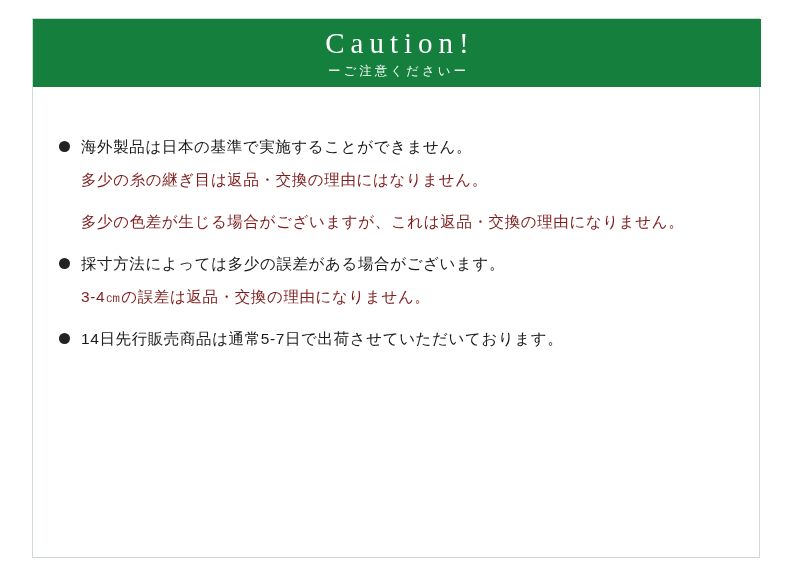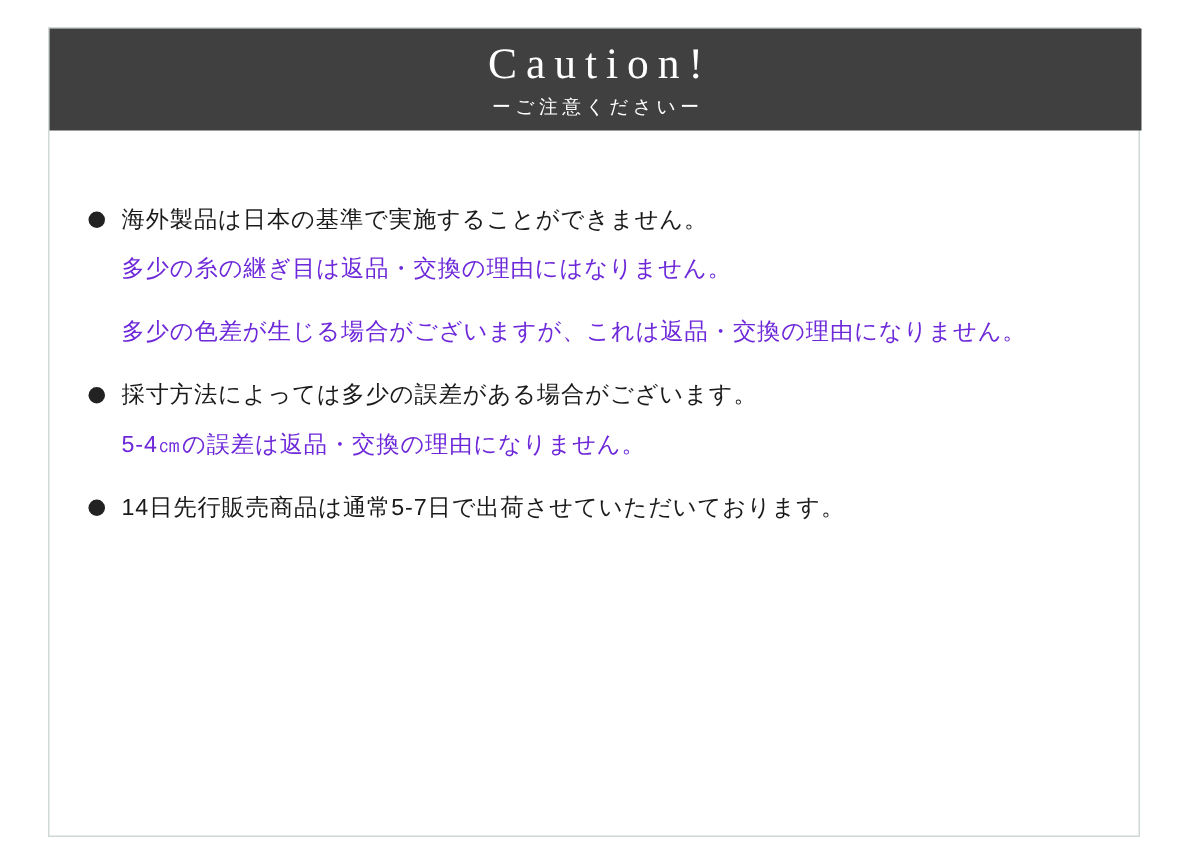--- a/index.html
+++ b/index.html
@@ -31,21 +31,21 @@
     box-sizing: border-box;
     background: #ffffff;
   }
   
   #header-band {
     position: absolute;
     left: 0;
     top: 0;
     width: 728px;
     height: 68px;
-    background: #404040;
+    background: #15803d;
     box-sizing: border-box;
     display: flex;
     flex-direction: column;
     align-items: center;
     justify-content: center;
   }
   #title-en {
     color: #ffffff;
     font-family: "Liberation Serif", serif;
     font-size: 29px;
@@ -91,21 +91,21 @@
   }
   .line1 {
     font-size: 15.5px;
     color: #1a1a1a;
     line-height: 1.55;
     letter-spacing: 0.6px;
     font-family: "Liberation Sans", sans-serif;
   }
   .line2 {
     font-size: 15.5px;
-    color: #6d28d9;
+    color: #7f1d1d;
     line-height: 1.55;
     letter-spacing: 0.6px;
     margin-left: 22px;
     margin-top: 9px;
     font-family: "Liberation Sans", sans-serif;
   }
 </style>
 </head>
 <body>
 
@@ -129,21 +129,21 @@
 
       <div class="note">
         <div class="line2">多少の色差が生じる場合がございますが、これは返品・交換の理由になりません。</div>
       </div>
 
       <div class="note">
         <div class="note-head">
           <span class="bullet"></span>
           <span class="line1">採寸方法によっては多少の誤差がある場合がございます。</span>
         </div>
-        <div class="line2">5-4㎝の誤差は返品・交換の理由になりません。</div>
+        <div class="line2">3-4㎝の誤差は返品・交換の理由になりません。</div>
       </div>
 
       <div class="note">
         <div class="note-head">
           <span class="bullet"></span>
           <span class="line1">14日先行販売商品は通常5-7日で出荷させていただいております。</span>
         </div>
       </div>
 
     </div>

